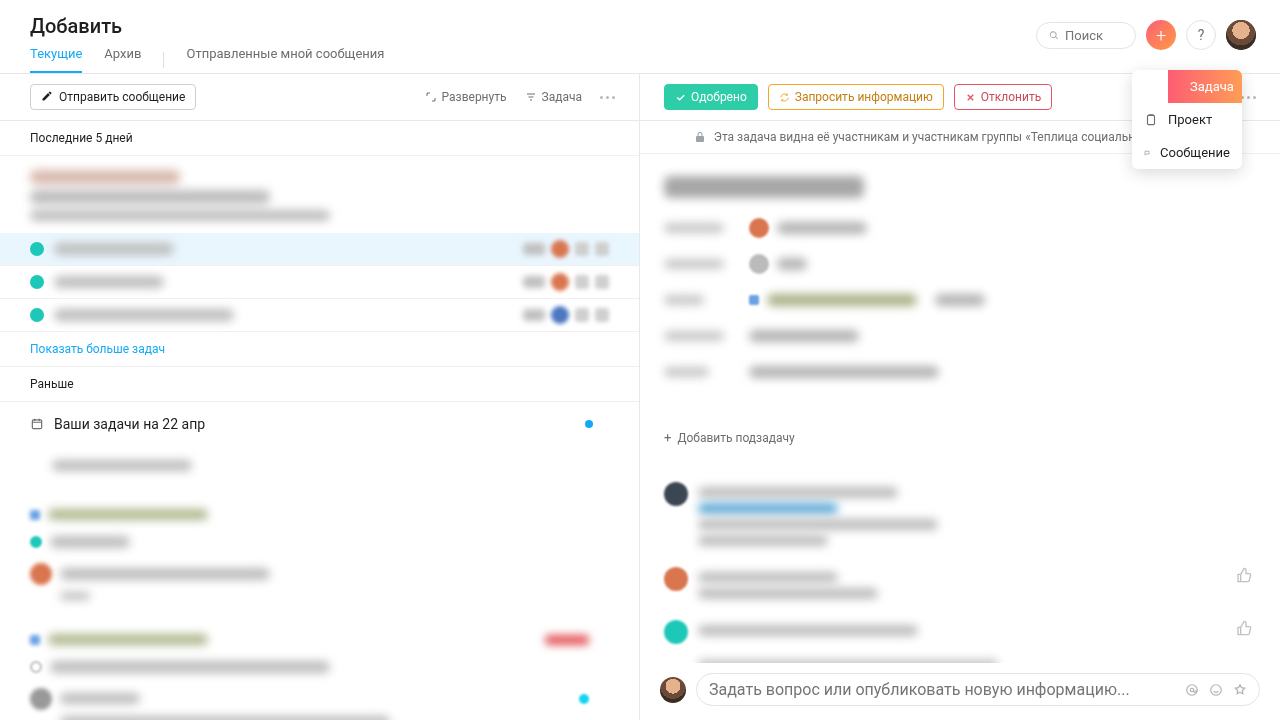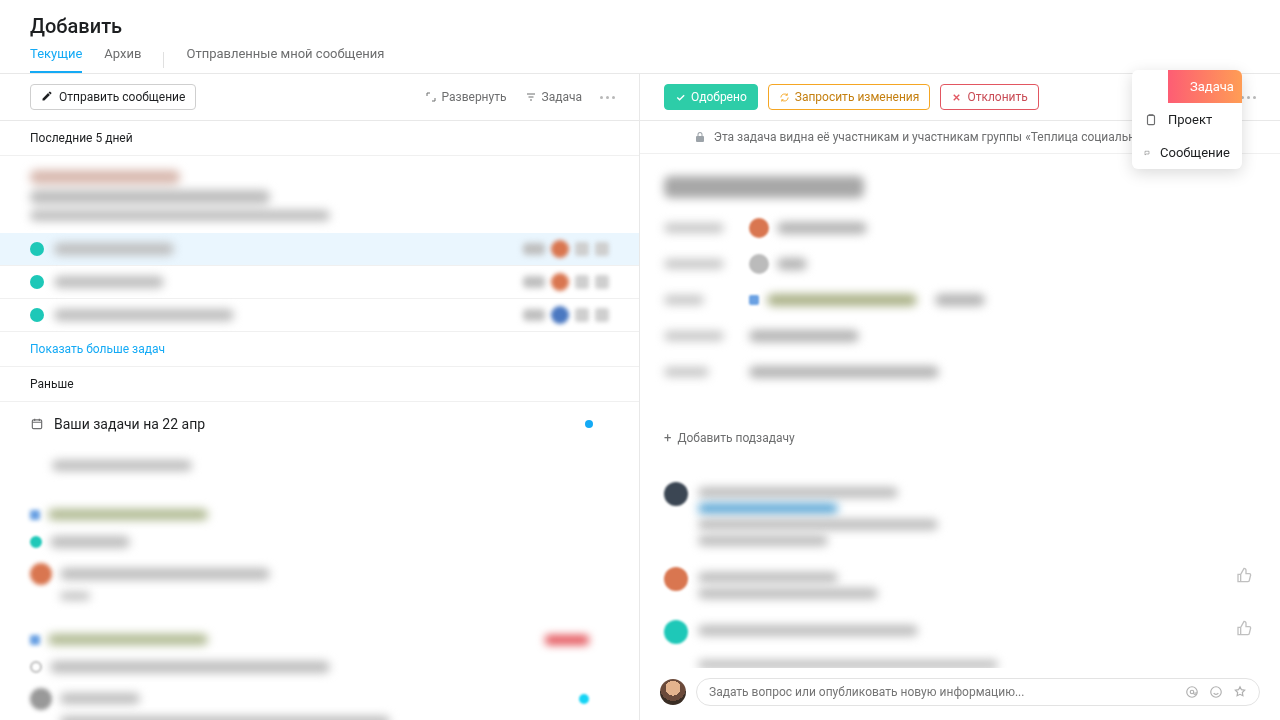--- a/index.html
+++ b/index.html
@@ -107,21 +107,21 @@
   .c-body .blur-line { height: 11px; margin: 5px 0; }
   .link-blur { background: #5da8d6 !important; }
   .like-ic { position: absolute; right: 4px; top: 0; width: 16px; height: 16px; }
   .like-ic svg { width: 16px; height: 16px; stroke: #c0c0c0; fill: none; }
 
   
   .composer-wrap { padding: 10px 20px 14px; display: flex; align-items: center; gap: 10px; }
   .comp-av { width: 26px; height: 26px; border-radius: 50%; background: #333; overflow: hidden; }
   .comp-av-inner { width: 100%; height: 100%; background: radial-gradient(circle at 50% 35%, #e4b38d 0 35%, #6b4a3a 35% 60%, #3a2d24 60% 100%); }
   .composer { flex: 1; display: flex; align-items: center; border: 1px solid #e3e3e3; border-radius: 18px; padding: 6px 12px; }
-  .composer input { flex: 1; border: none; outline: none; font-size: 12px; color: #ef4444; }
+  .composer input { flex: 1; border: none; outline: none; font-size: 16px; color: #ef4444; }
   .comp-icons { display: flex; gap: 10px; }
   .comp-icons svg { width: 14px; height: 14px; stroke: #b0b0b0; fill: none; cursor: pointer; }
 
   
   .list::-webkit-scrollbar, .rcontent::-webkit-scrollbar { width: 8px; }
   .list::-webkit-scrollbar-thumb, .rcontent::-webkit-scrollbar-thumb { background: #d4d4d4; border-radius: 4px; }
 </style>
 </head>
 <body>
 
@@ -130,20 +130,33 @@
   <div class="header">
     <div class="header-left">
       <div class="page-title">Добавить</div>
       <div class="tabs">
         <div class="tab active">Текущие</div>
         <div class="tab">Архив</div>
         <div class="tab-sep"></div>
         <div class="tab">Отправленные мной сообщения</div>
       </div>
     </div>
+    <div class="header-right">
+      <div class="search">
+        <svg viewBox="0 0 24 24">
+            <path d="M10 2a8 8 0 105.3 14l5 5 1.4-1.4-5-5A8 8 0 0010 2zm0 2a6 6 0 110 12 6 6 0 010-12z"></path>
+          </svg>
+        <input placeholder="Поиск" style="">
+      </div>
+      <div class="circle-btn add-btn">+</div>
+      <div class="circle-btn help-btn">?</div>
+      <div class="circle-btn avatar-btn">
+          <div class="avatar-btn-inner"></div>
+        </div>
+    </div>
 
     <div class="dropdown">
       <div class="dropdown-item highlight">
         <svg viewBox="0 0 24 24" stroke-width="2">
             <circle cx="12" cy="12" r="9"></circle>
             <path d="M8 12l3 3 5-6"></path>
           </svg>
         <span>Задача</span>
       </div>
       <div class="dropdown-item">
@@ -298,21 +311,21 @@
           <svg viewBox="0 0 24 24" stroke-width="3">
               <path d="M5 12l5 5L20 7"></path>
             </svg>
           <span>Одобрено</span>
         </div>
         <div class="pill pill-request">
           <svg viewBox="0 0 24 24" stroke-width="2">
               <path d="M4 12a8 8 0 0114-5M20 12a8 8 0 01-14 5"></path>
               <path d="M18 3v4h-4M6 21v-4h4"></path>
             </svg>
-          <span>Запросить изменения</span>
+          <span>Запросить информацию</span>
         </div>
         <div class="pill pill-reject">
           <svg viewBox="0 0 24 24" stroke-width="3">
               <path d="M6 6l12 12M18 6L6 18"></path>
             </svg>
           <span>Отклонить</span>
         </div>
         <div class="more-dots">
             <span></span>
             <span></span>

